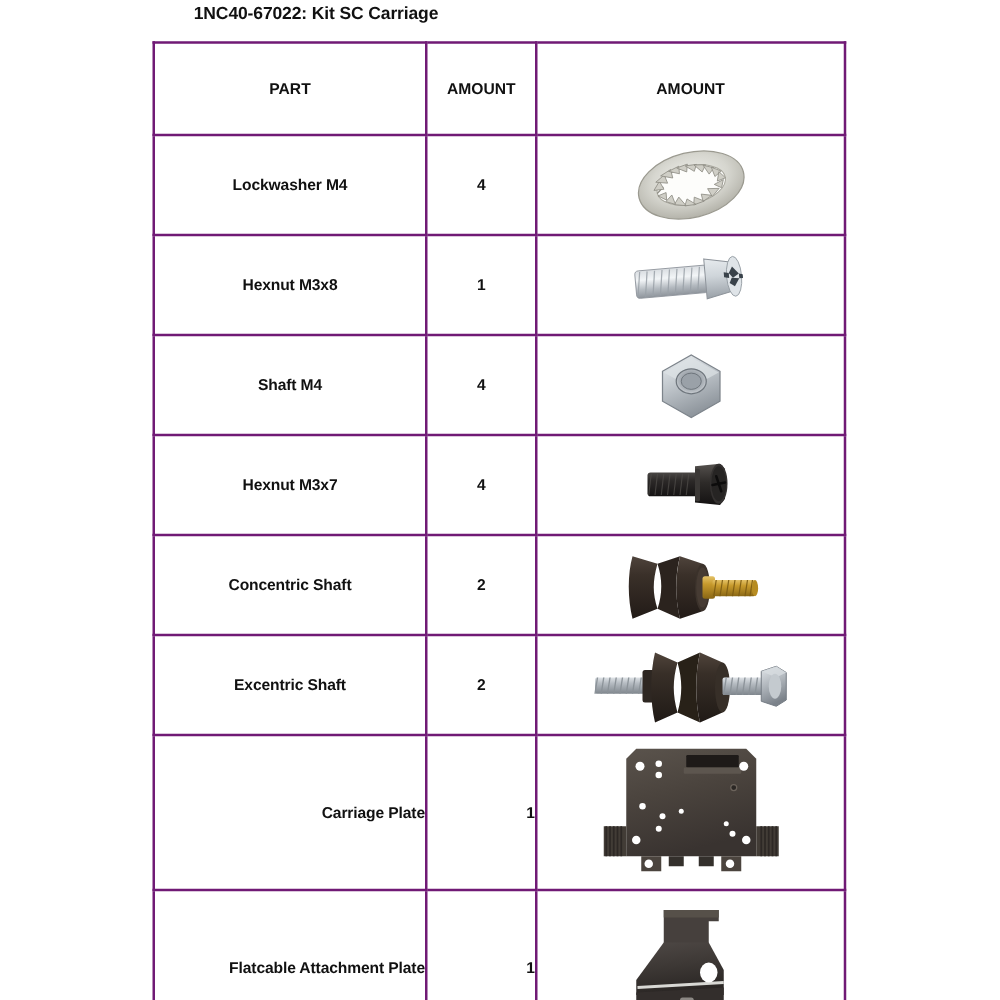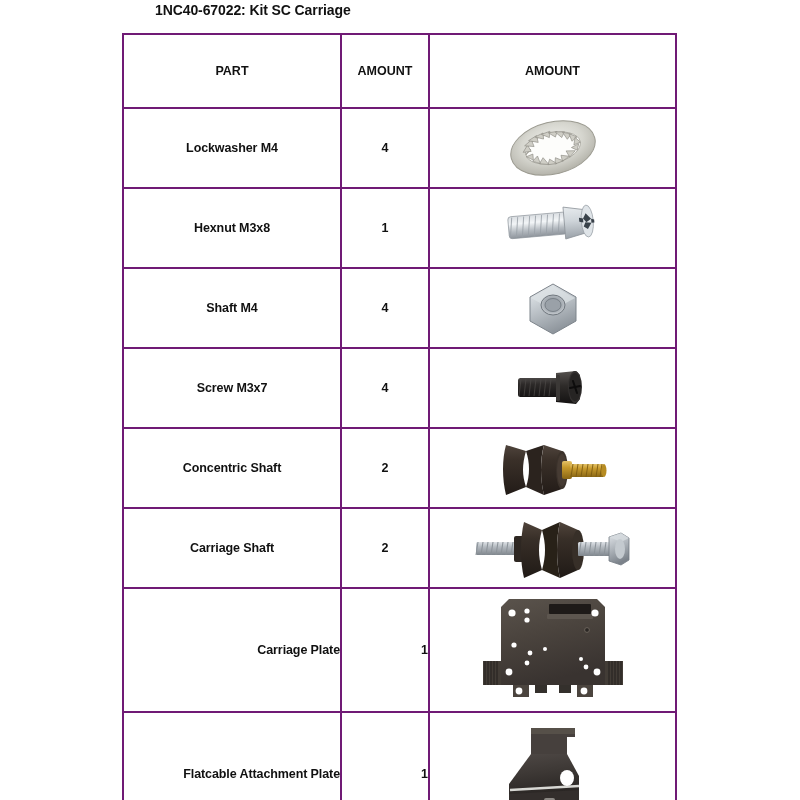--- a/index.html
+++ b/index.html
@@ -202,21 +202,21 @@
                 <polygon points="-22,-10 0,-22 22,-10 0,2" fill="#dde2e6" opacity="0.7"></polygon>
                 <ellipse cx="0" cy="-3" rx="12" ry="10" fill="url(#nuthole)" stroke="#6f767d" stroke-width="1"></ellipse>
                 <ellipse cx="0" cy="-3" rx="8" ry="6.5" fill="#9aa1a8" stroke="#6f767d" stroke-width="0.8"></ellipse>
               </g>
             </svg>
           </div>
         </td>
       </tr>
 
       <tr class="part-row">
-        <td class="cell-part">Screw M3x7</td>
+        <td class="cell-part">Hexnut M3x7</td>
         <td class="cell-amount">4</td>
         <td>
           <div class="pic-wrap">
             <svg width="78" height="50" viewBox="0 0 78 50">
               <defs>
                 <linearGradient id="bshaft" x1="0" y1="0" x2="0" y2="1">
                   <stop offset="0%" stop-color="#4a4745"></stop>
                   <stop offset="35%" stop-color="#2c2928"></stop>
                   <stop offset="100%" stop-color="#151313"></stop>
                 </linearGradient>
@@ -292,21 +292,21 @@
                   <path d="M102 25 L100 38"></path>
                 </g>
                 <ellipse cx="104" cy="31.5" rx="2.5" ry="6.5" fill="#b78c22"></ellipse>
               </g>
             </svg>
           </div>
         </td>
       </tr>
 
       <tr class="part-row">
-        <td class="cell-part">Carriage Shaft</td>
+        <td class="cell-part">Excentric Shaft</td>
         <td class="cell-amount">2</td>
         <td>
           <div class="pic-wrap">
             <svg width="160" height="72" viewBox="0 0 160 72">
               <defs>
                 <linearGradient id="wheelg2" x1="0" y1="0" x2="0" y2="1">
                   <stop offset="0%" stop-color="#50443b"></stop>
                   <stop offset="30%" stop-color="#382f28"></stop>
                   <stop offset="100%" stop-color="#201a16"></stop>
                 </linearGradient>

